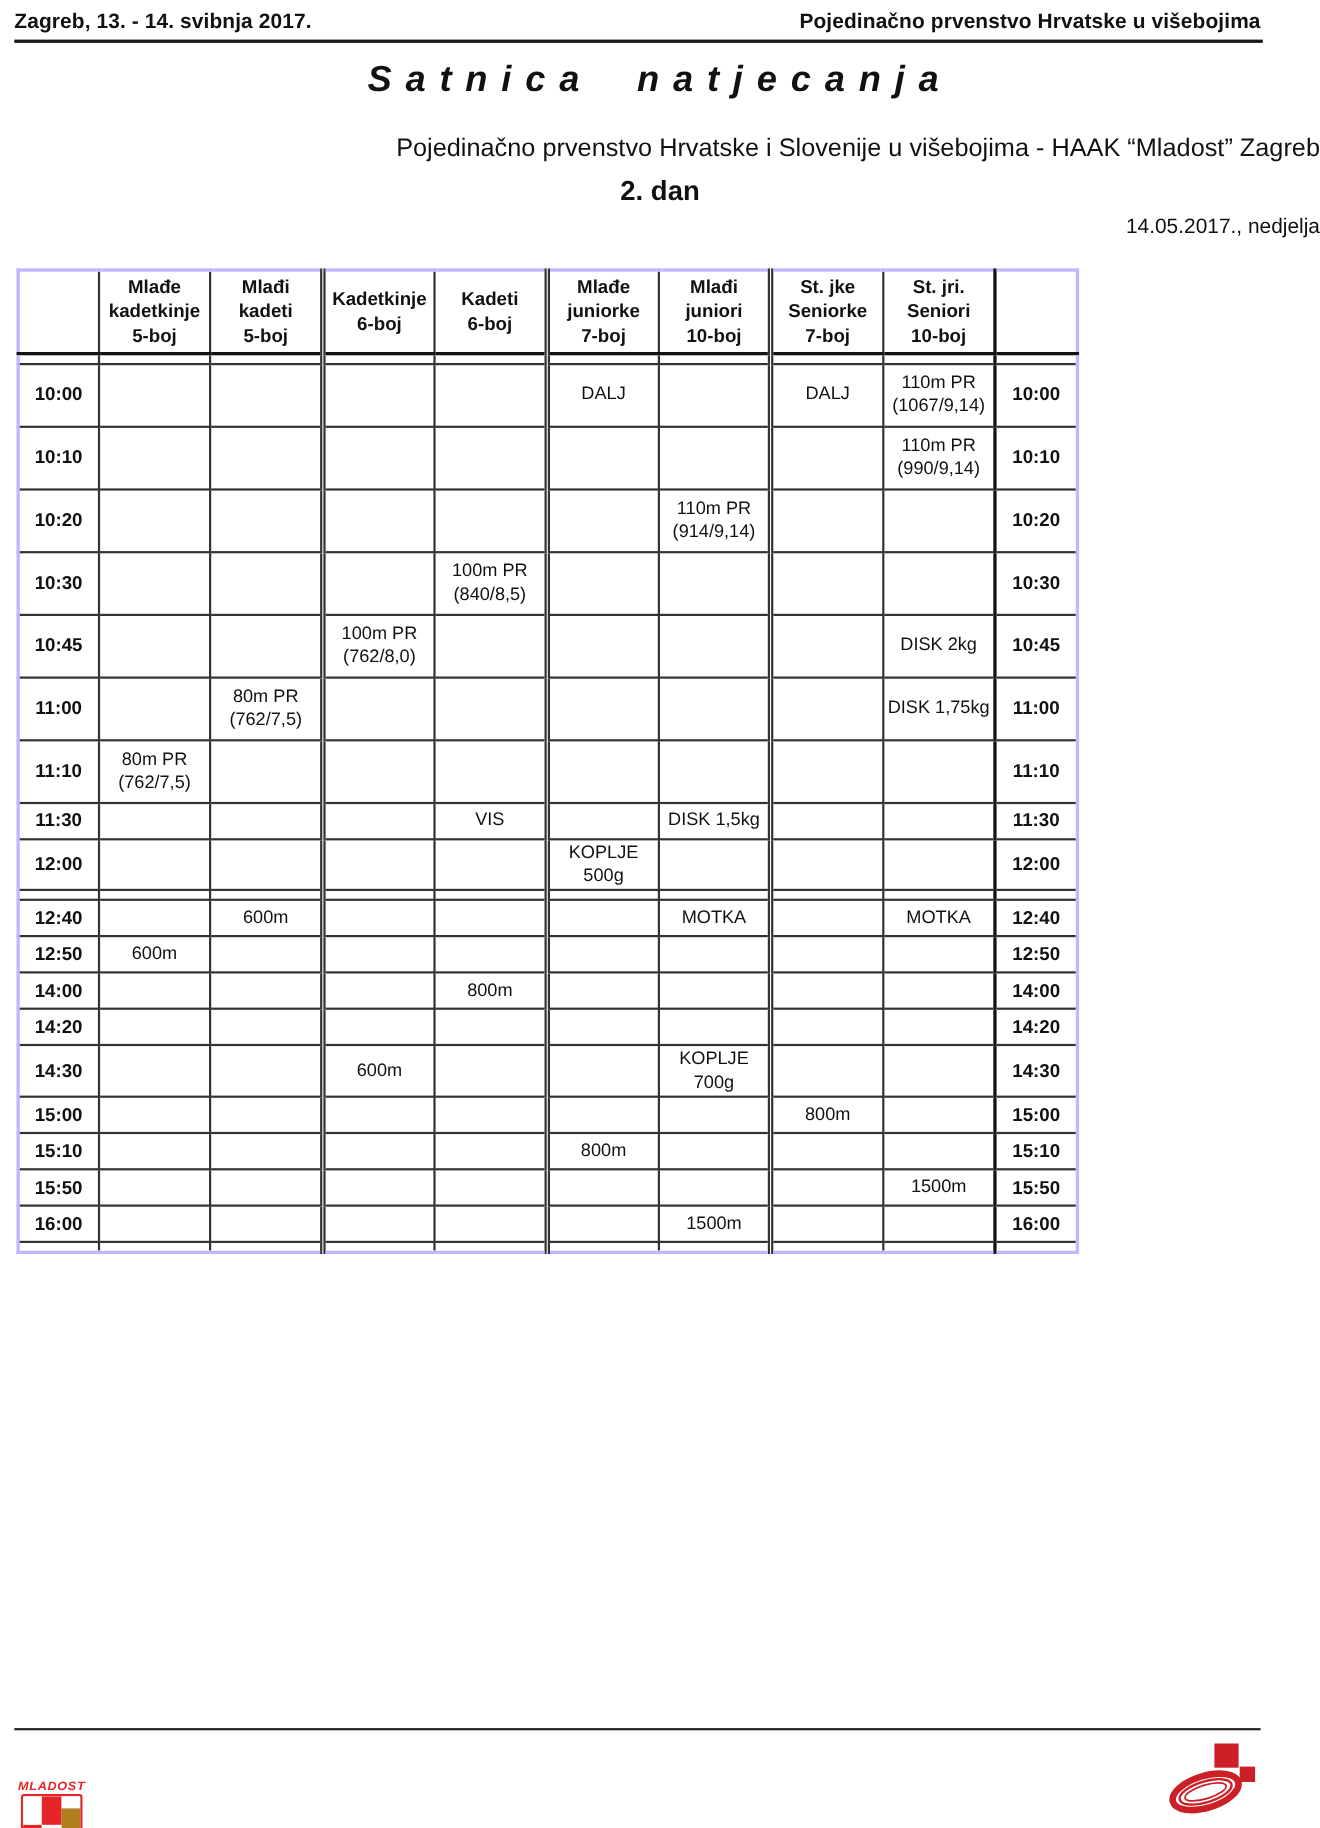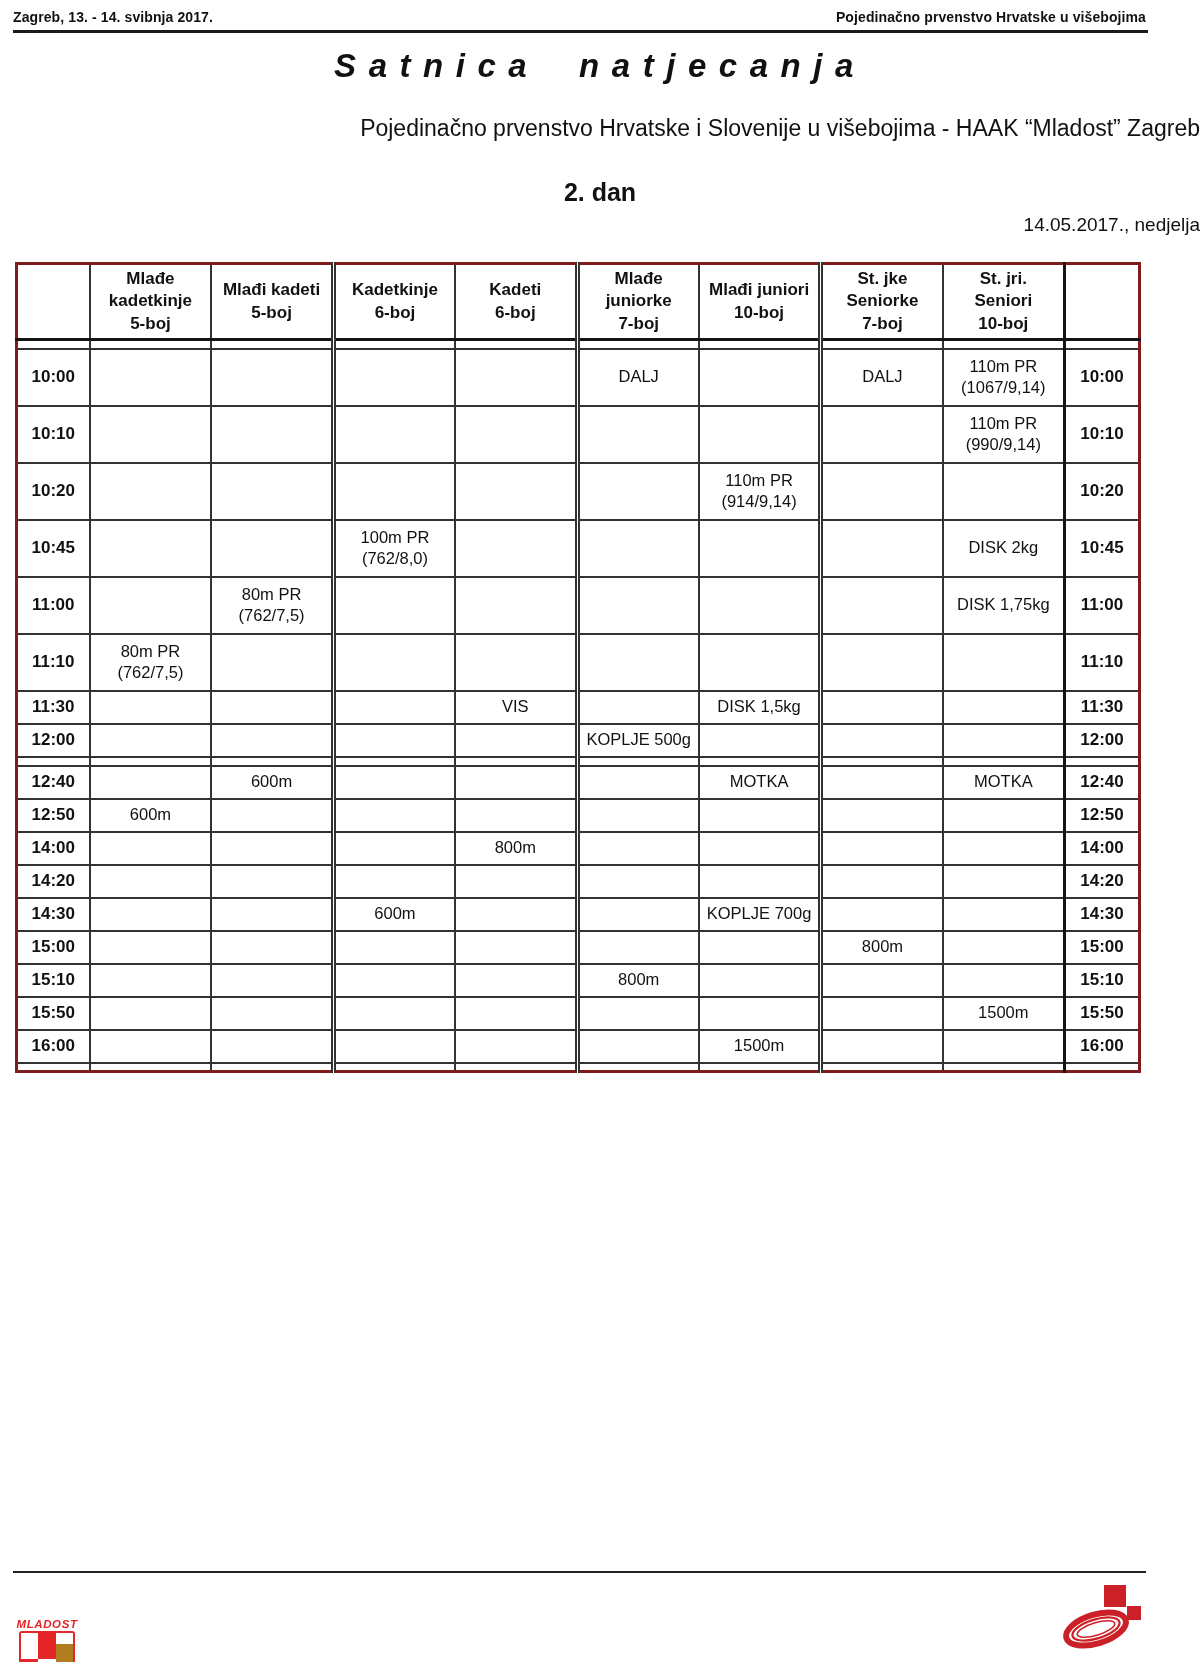--- a/index.html
+++ b/index.html
@@ -11,57 +11,57 @@
     font-family: "Liberation Sans", sans-serif;
     color: #111;
   }
 
   
   .doc-header {
     display: flex; justify-content: space-between; align-items: flex-start;
     padding: 9px 54px 0 13px;
   }
   .doc-header .hdr-left, .doc-header .hdr-right {
-    font-size: 14px; font-weight: bold; letter-spacing: 0.1px;
+    font-size: 19px; font-weight: bold; letter-spacing: 0.1px;
   }
   .header-rule {
     margin: 5px 52px 0 13px;
     border-top: 3px solid #1a1a1a;
   }
 
   
   .title {
     margin-top: 14px;
     text-align: center;
     font-size: 33px; font-weight: bold; font-style: italic;
     letter-spacing: 0.38em; word-spacing: 0.55em;
   }
   .subtitle {
     margin-top: 30px;
     text-align: right;
     font-size: 23px;
   }
   .day-heading {
-    margin-top: 36px;
+    margin-top: 12px;
     text-align: center;
     font-size: 25px; font-weight: bold;
   }
   .date-line {
     margin-top: 7px;
     text-align: right;
     font-size: 19px;
   }
 
   
   table.schedule {
     margin: 26px 0 0 15px;
     border-collapse: collapse;
     table-layout: fixed;
-    width: 1126px;
-    border: 3px solid #7f1d1d;
+    width: 966px;
+    border: 3px solid #c4b5fd;
   }
   table.schedule th, table.schedule td {
     border: 2px solid #333;
     text-align: center;
     vertical-align: middle;
     white-space: pre-line;
     overflow: hidden;
     padding: 1px 2px;
   }
   table.schedule thead th {
@@ -203,20 +203,33 @@
         <td class="cat grp"></td>
         <td class="cat"></td>
         <td class="cat grp"></td>
         <td class="cat">110m PR
 (914/9,14)</td>
         <td class="cat grp"></td>
         <td class="cat"></td>
         <td class="time-r">10:20</td>
       </tr>
       <tr class="tall">
+        <td class="time">10:30</td>
+        <td class="cat"></td>
+        <td class="cat"></td>
+        <td class="cat grp"></td>
+        <td class="cat">100m PR
+(840/8,5)</td>
+        <td class="cat grp"></td>
+        <td class="cat"></td>
+        <td class="cat grp"></td>
+        <td class="cat"></td>
+        <td class="time-r">10:30</td>
+      </tr>
+      <tr class="tall">
         <td class="time">10:45</td>
         <td class="cat"></td>
         <td class="cat"></td>
         <td class="cat grp">100m PR
 (762/8,0)</td>
         <td class="cat"></td>
         <td class="cat grp"></td>
         <td class="cat"></td>
         <td class="cat grp"></td>
         <td class="cat">DISK 2kg</td>

